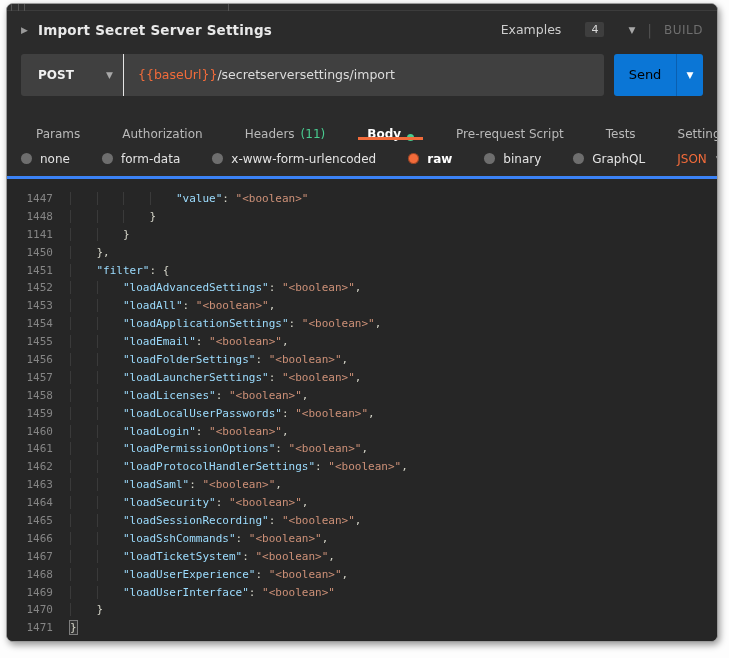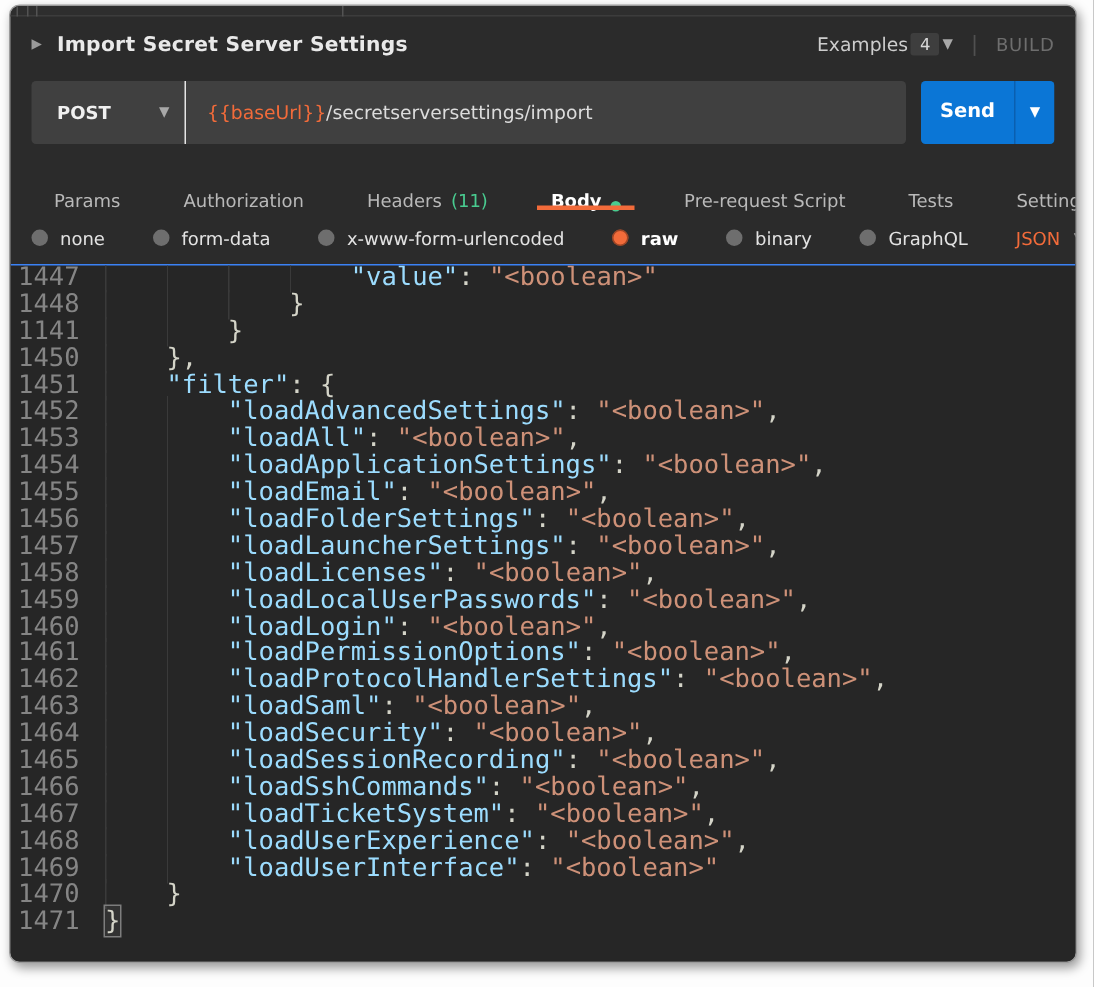--- a/index.html
+++ b/index.html
@@ -16,54 +16,54 @@
   }
   
   .sliver{position:relative;height:7px;background:#2e2e2e;border-bottom:1px solid #3c3c3c;flex:none;}
   .sliver .remnant{position:absolute;left:4px;top:0;width:218px;height:7px;border-left:1px solid #535353;border-right:1px solid #535353;}
   .sliver .tick{position:absolute;left:11px;top:0;width:7px;height:7px;border-left:1px solid #535353;border-right:1px solid #535353;}
   
   .titlebar{height:37px;flex:none;display:flex;align-items:center;padding:0 14px;}
   .caret-right{color:#9a9a9a;font-size:9px;margin-right:10px;}
   .title{font-weight:bold;font-size:13.5px;color:#e9e9e9;letter-spacing:.2px;}
   .titlebar .spacer{flex:1;}
-  .examples{display:flex;align-items:center;gap:2px;font-size:12.5px;color:#cdcdcd;cursor:default;}
+  .examples{display:flex;align-items:center;gap:24px;font-size:12.5px;color:#cdcdcd;cursor:default;}
   .count-badge{background:#3e3e3e;color:#d8d8d8;font-size:11px;padding:1px 6px;border-radius:2px;}
   .dd-caret{color:#a8a8a8;font-size:9px;}
   .vsep{color:#505050;margin:0 12px;font-size:14px;}
   .build{color:#6e6e6e;font-size:12px;letter-spacing:.5px;}
   
   .urlrow{height:53px;flex:none;display:flex;align-items:center;padding:0 14px;}
   .method-url{flex:1;display:flex;align-items:stretch;height:42px;background:#404040;border-radius:3px;overflow:hidden;}
   .method{width:103px;display:flex;align-items:center;padding:0 10px 0 17px;border-right:1px solid #e5e5e5;cursor:pointer;}
   .method-label{font-weight:bold;font-size:12px;color:#f0f0f0;flex:1;}
   .url{flex:1;display:flex;align-items:center;padding:0 14px;font-size:12.5px;white-space:nowrap;overflow:hidden;}
   .url .var{color:var(--accent);}
   .url .path{color:#dcdcdc;}
   .send-group{margin-left:10px;display:flex;height:42px;border-radius:3px;overflow:hidden;flex:none;}
-  .send-main{width:62px;background:var(--send);color:#ffffff;font-weight:bold;font-size:13px;display:flex;align-items:center;justify-content:center;cursor:pointer;}
+  .send-main{width:62px;background:var(--send);color:#000000;font-weight:normal;font-size:13px;display:flex;align-items:center;justify-content:center;cursor:pointer;}
   .send-caret{width:27px;background:var(--send);border-left:1px solid #0a5fb0;display:flex;align-items:center;justify-content:center;color:#fff;font-size:9px;cursor:pointer;}
   
   .tabsrow{height:40px;flex:none;display:flex;align-items:stretch;padding:0 14px;gap:27px;font-size:12px;color:#b9b9b9;}
   .tab{display:flex;align-items:flex-end;gap:6px;position:relative;cursor:pointer;white-space:nowrap;margin-left:15px;}
   .tab .badge{color:var(--green);}
   .tab.active{color:#fff;font-weight:bold;}
   .tab.active::after{content:"";position:absolute;left:-9px;right:-9px;bottom:1px;height:3px;background:var(--accent);}
   .dot{width:7px;height:7px;border-radius:50%;background:var(--green);}
   
   .radiorow{height:35px;flex:none;display:flex;align-items:center;padding:0 14px;gap:32px;font-size:12px;color:#e3e3e3;}
   .radio{display:flex;align-items:center;gap:8px;cursor:pointer;white-space:nowrap;}
   .radio .rdot{width:11px;height:11px;border-radius:50%;background:#6e6e6e;}
   .radio.selected .rdot{background:var(--accent);box-shadow:inset 0 0 0 1px rgba(0,0,0,.35);}
   .radio.selected{color:#fff;font-weight:bold;}
   .lang{display:flex;align-items:center;gap:9px;cursor:pointer;}
   .lang .lang-label{color:var(--accent);font-size:12px;}
   
-  .editor{flex:1;background:#262626;border-top:1px solid #3b82f6;padding-top:0;overflow:hidden;
-          font-family:"DejaVu Sans Mono","Liberation Mono",monospace;font-size:17px;}
+  .editor{flex:1;background:#262626;border-top:3px solid #3b82f6;padding-top:11px;overflow:hidden;
+          font-family:"DejaVu Sans Mono","Liberation Mono",monospace;font-size:11px;}
   .row{display:flex;height:17.9px;line-height:17.9px;white-space:pre;}
   .ln{width:46px;flex:none;text-align:right;color:#858585;}
   .code{padding-left:17px;color:#d4d4c8;}
   .ind{box-shadow:inset 1px 0 0 #3a3a3a;}
   .tk-key{color:var(--key);}
   .tk-str{color:var(--str);}
   .boxed{outline:1px solid #7d7d7d;background:rgba(255,255,255,.06);}
 </style>
 </head>
 <body>

